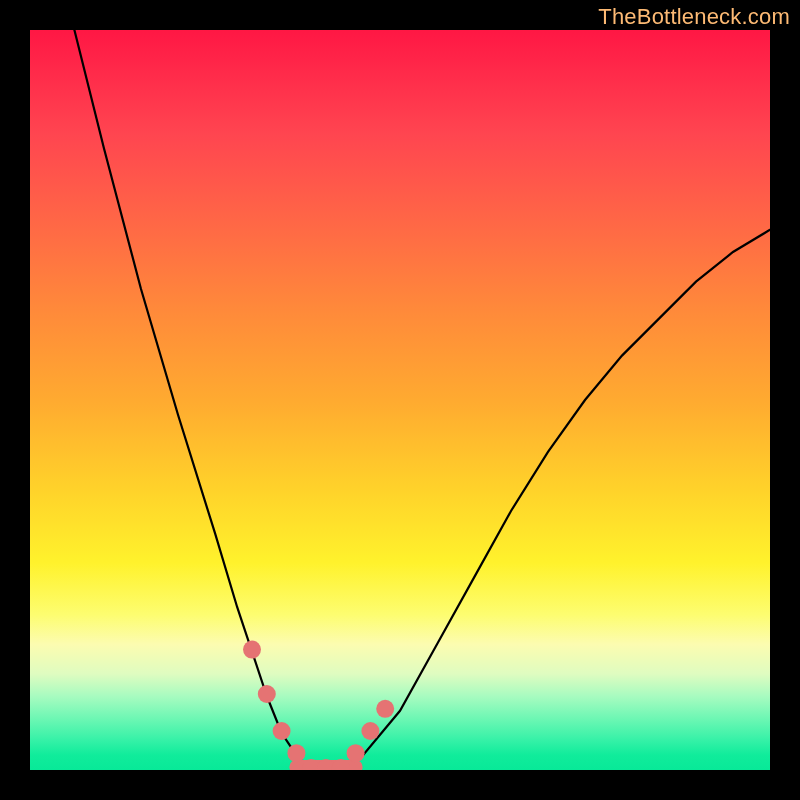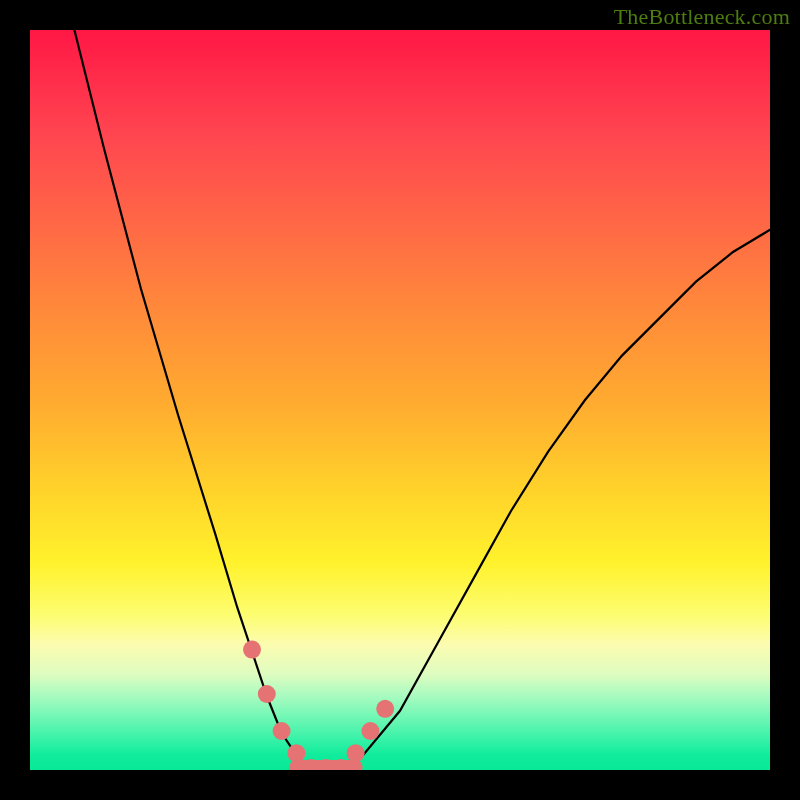--- a/index.html
+++ b/index.html
@@ -33,26 +33,25 @@
       #6ef7b4 93%,
       #35f1a7 96%,
       #10ec9b 98%,
       #08e998 100%
     );
   }
   .watermark {
     position: absolute;
     top: 4px;
     right: 10px;
-    color: #4d7c0f;
+    color: #fdba74;
     font-size: 22px;
     font-weight: 500;
     letter-spacing: 0.2px;
     user-select: none;
-    font-family: Liberation Serif, serif;
   }
   svg.plot {
     position: absolute;
     left: 0;
     top: 0;
     width: 740px;
     height: 740px;
   }
   .curve {
     fill: none;

